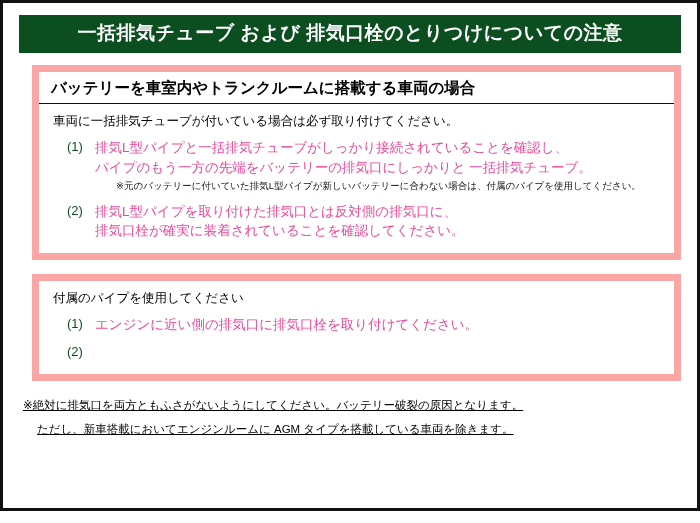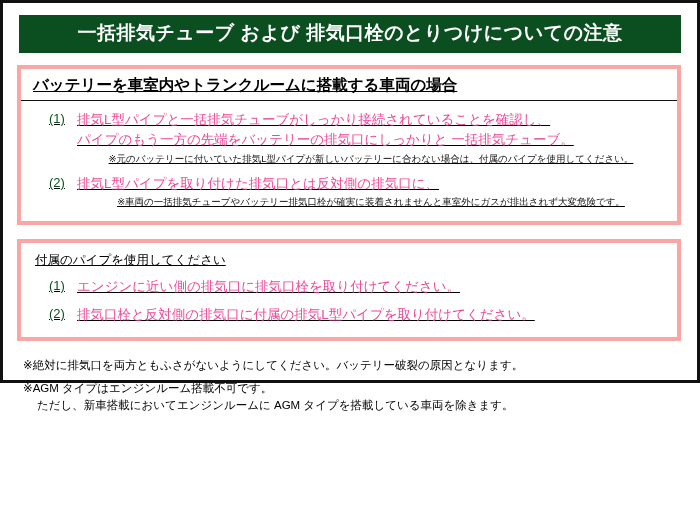--- a/index.html
+++ b/index.html
@@ -10,21 +10,21 @@
     width: 700px;
     height: 523px;
     background: #ffffff;
     font-family: "Liberation Sans", "DejaVu Sans", sans-serif;
     color: #000000;
     overflow: hidden;
   }
   .page {
     position: relative;
     width: 700px;
-    height: 383px;
+    height: 511px;
     box-sizing: border-box;
     border: 3px solid #111111;
     background: #ffffff;
   }
   .inner {
     position: absolute;
     left: 0; top: 0; right: 0; bottom: 0;
     padding: 12px 14px 8px 14px;
     box-sizing: border-box;
   }
@@ -37,26 +37,25 @@
     font-size: 19px;
     font-weight: bold;
     letter-spacing: 0.5px;
     padding: 7px 4px 8px 4px;
     margin: 0 2px 12px 2px;
     line-height: 1.2;
   }
 
   
   .section {
-    border: 4px solid #fca5a5;
-    margin: 0 2px 14px 0;
+    border: 7px solid #fca5a5;
+    margin: 0 2px 14px 15px;
     padding: 0 0 10px 0;
     box-sizing: border-box;
     background: #ffffff;
-    text-decoration: underline;
   }
   .section-header {
     font-size: 15.5px;
     font-weight: bold;
     padding: 7px 10px 6px 12px;
     border-bottom: 1.5px solid #111111;
     line-height: 1.2;
   }
   .section-body {
     padding: 9px 12px 0 14px;
@@ -96,20 +95,21 @@
     color: #111111;
     font-size: 9.5px;
     line-height: 1.4;
     margin-top: 2px;
     text-align: center;
   }
 
   
   .notes {
     padding: 2px 4px 0 6px;
+    text-decoration: underline;
   }
   .note {
     font-size: 11.5px;
     line-height: 1.45;
     margin: 0 0 7px 0;
   }
   .note .sub {
     display: block;
     padding-left: 14px;
   }
@@ -118,65 +118,64 @@
 <body>
 
 <div class="page">
   <div class="inner">
 
     <div class="title-banner">一括排気チューブ および 排気口栓のとりつけについての注意</div>
 
     <div class="section">
       <div class="section-header">バッテリーを車室内やトランクルームに搭載する車両の場合</div>
       <div class="section-body">
+        <p class="lead">車両に一括排気チューブが付いている場合は必ず取り付けてください。</p>
 
         <div class="item">
           <div class="item-num">(1)</div>
           <div class="item-body">
             <div class="item-line">排気L型パイプと一括排気チューブがしっかり接続されていることを確認し、</div>
             <div class="item-line">パイプのもう一方の先端をバッテリーの排気口にしっかりと 一括排気チューブ。</div>
             <div class="item-note">※元のバッテリーに付いていた排気L型パイプが新しいバッテリーに合わない場合は、付属のパイプを使用してください。</div>
           </div>
         </div>
 
         <div class="item">
           <div class="item-num">(2)</div>
           <div class="item-body">
             <div class="item-line">排気L型パイプを取り付けた排気口とは反対側の排気口に、</div>
-            <div class="item-note">※車両の一括排気チューブやバッテリー排気口栓が確実に装着されませんと車室外にガスが排出されず大変危険です。</div>
+            <div class="item-line">排気口栓が確実に装着されていることを確認してください。</div>
           </div>
         </div>
       </div>
     </div>
 
     <div class="section">
       <div class="section-body">
         <p class="lead">付属のパイプを使用してください</p>
 
         <div class="item">
           <div class="item-num">(1)</div>
           <div class="item-body">
             <div class="item-line">エンジンに近い側の排気口に排気口栓を取り付けてください。</div>
           </div>
         </div>
 
         <div class="item">
           <div class="item-num">(2)</div>
           <div class="item-body">
-            <div class="item-line">排気口栓と反対側の排気口に付属の排気L型パイプを取り付けてください。</div>
           </div>
         </div>
       </div>
     </div>
 
     <div class="notes">
       <p class="note">
         <span>※絶対に排気口を両方ともふさがないようにしてください。バッテリー破裂の原因となります。</span>
       </p>
       <p class="note">
-        <span>※AGM タイプはエンジンルーム搭載不可です。</span>
         <span class="sub">ただし、新車搭載においてエンジンルームに AGM タイプを搭載している車両を除きます。</span>
       </p>
 
     </div>
 
   </div>
 </div>
 
 </body></html>

